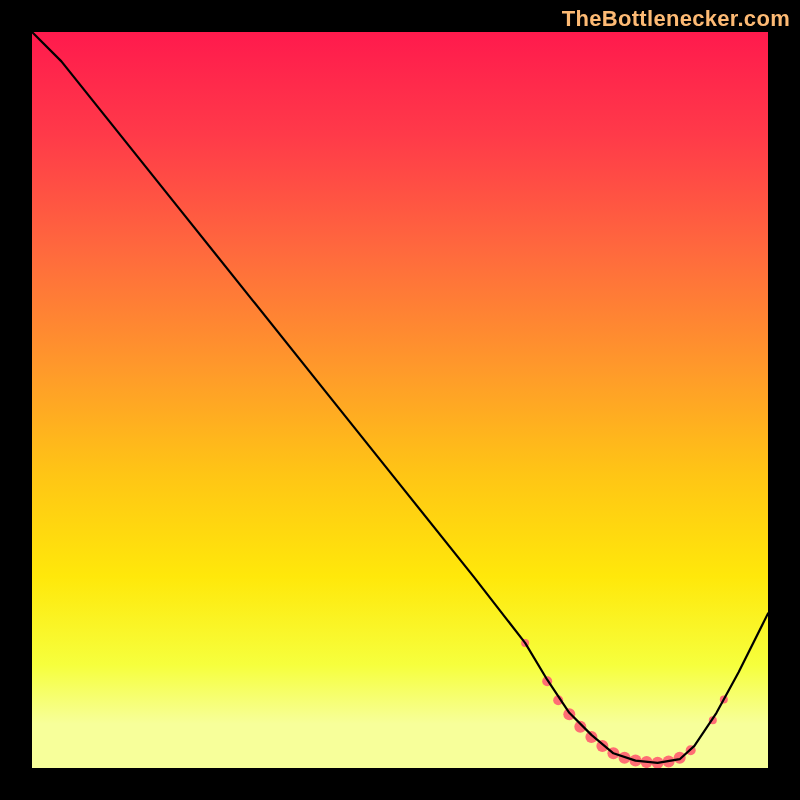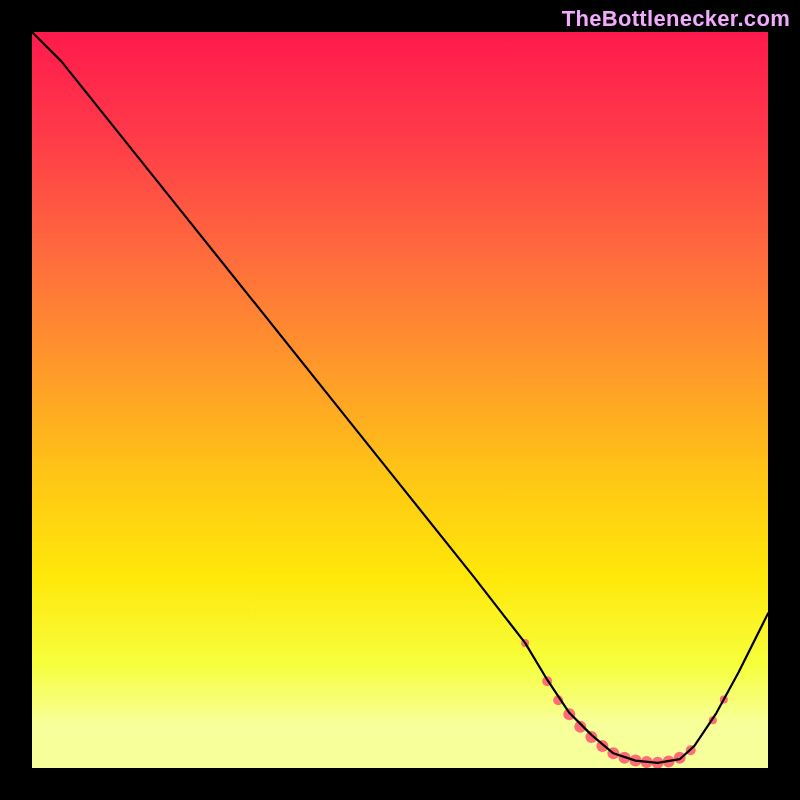--- a/index.html
+++ b/index.html
@@ -22,21 +22,21 @@
     left: 32px;
     top: 32px;
     width: 736px;
     height: 736px;
     overflow: hidden;
   }
   .watermark {
     position: absolute;
     top: 6px;
     right: 10px;
-    color: #f0abfc;
+    color: #fdba74;
     font-size: 22px;
     font-weight: 600;
     letter-spacing: 0.3px;
     z-index: 5;
     user-select: none;
   }
   
   .green-strip {
     position: absolute;
     left: 0;

